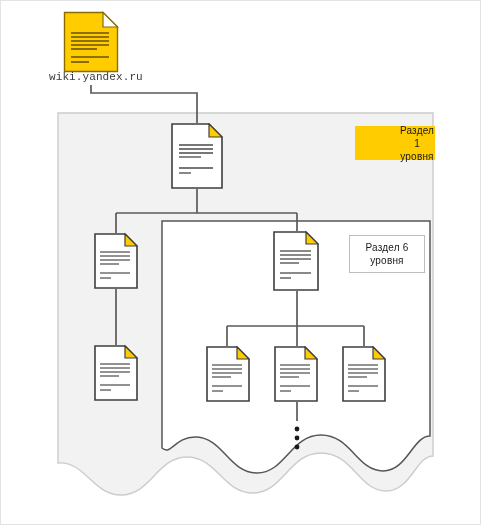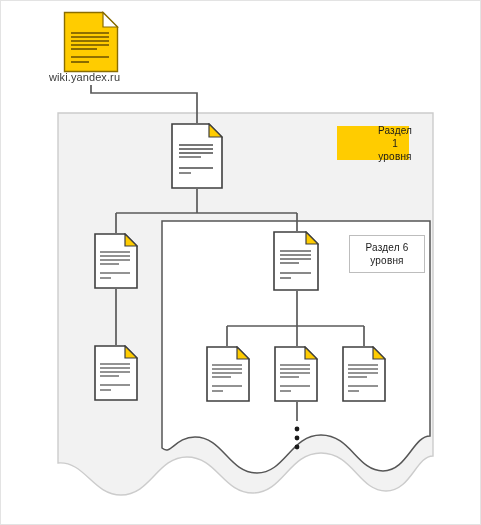--- a/index.html
+++ b/index.html
@@ -25,20 +25,21 @@
     top: 0;
     width: 481px;
     height: 525px;
   }
   .node-label {
     position: absolute;
     font-size: 11px;
     color: #3a3a3a;
     white-space: nowrap;
     letter-spacing: 0.1px;
+    font-family: Liberation Mono, monospace;
   }
   .badge {
     position: absolute;
     box-sizing: border-box;
     display: flex;
     flex-direction: column;
     align-items: center;
     justify-content: center;
     font-size: 10px;
     line-height: 13px;
@@ -162,21 +163,21 @@
     <use href="#doc-small" x="93" y="232" width="44" height="56"></use>
     <use href="#doc-small" x="93" y="344" width="44" height="56"></use>
     <use href="#doc-medium" x="272" y="230" width="46" height="60"></use>
     <use href="#doc-small" x="205" y="345" width="44" height="56"></use>
     <use href="#doc-small" x="273" y="345" width="44" height="56"></use>
     <use href="#doc-small" x="341" y="345" width="44" height="56"></use>
   </svg>
 
   <div class="node-label" style="left:48px; top:70px;">wiki.yandex.ru</div>
 
-  <div class="badge badge-level1" style="left:336px; top:125px; width:72px; height:34px;padding-left:44px;">
+  <div class="badge badge-level1" style="left:354px; top:125px; width:80px; height:34px;padding-left:44px;">
     <span>Раздел 1</span>
     <span>уровня</span>
   </div>
 
   <div class="badge badge-level2" style="left:348px; top:234px; width:76px; height:38px;">
     <span>Раздел 6</span>
     <span>уровня</span>
   </div>
 
 </div>

